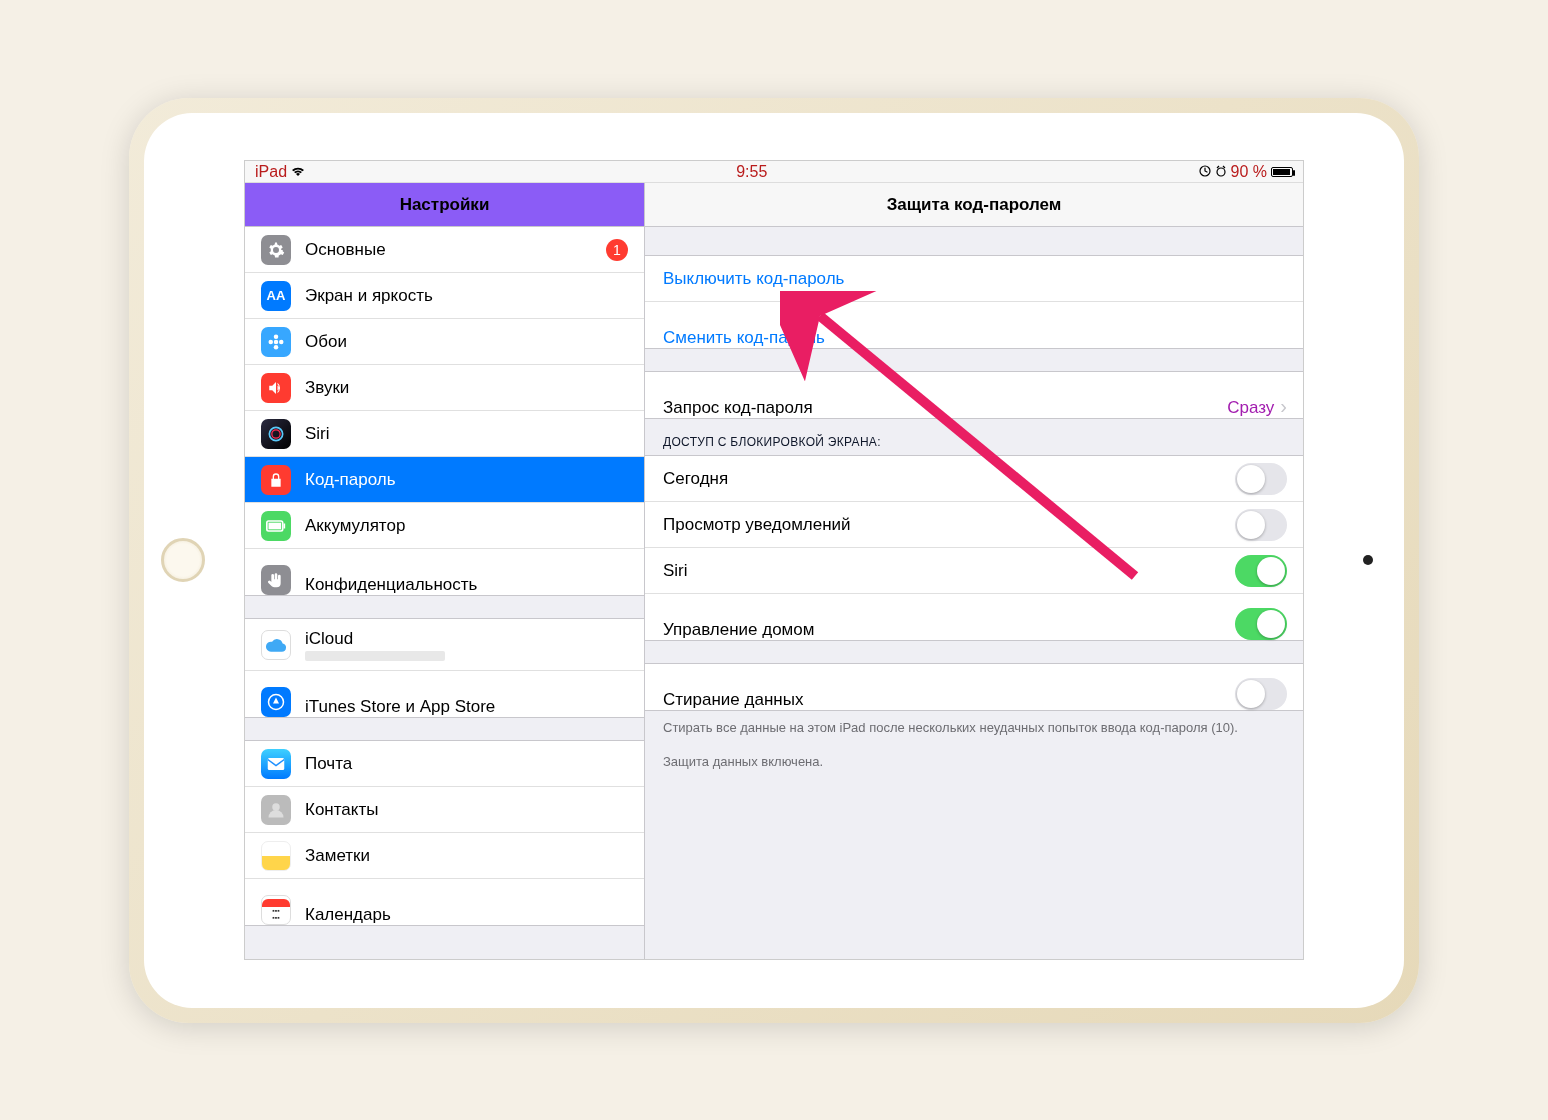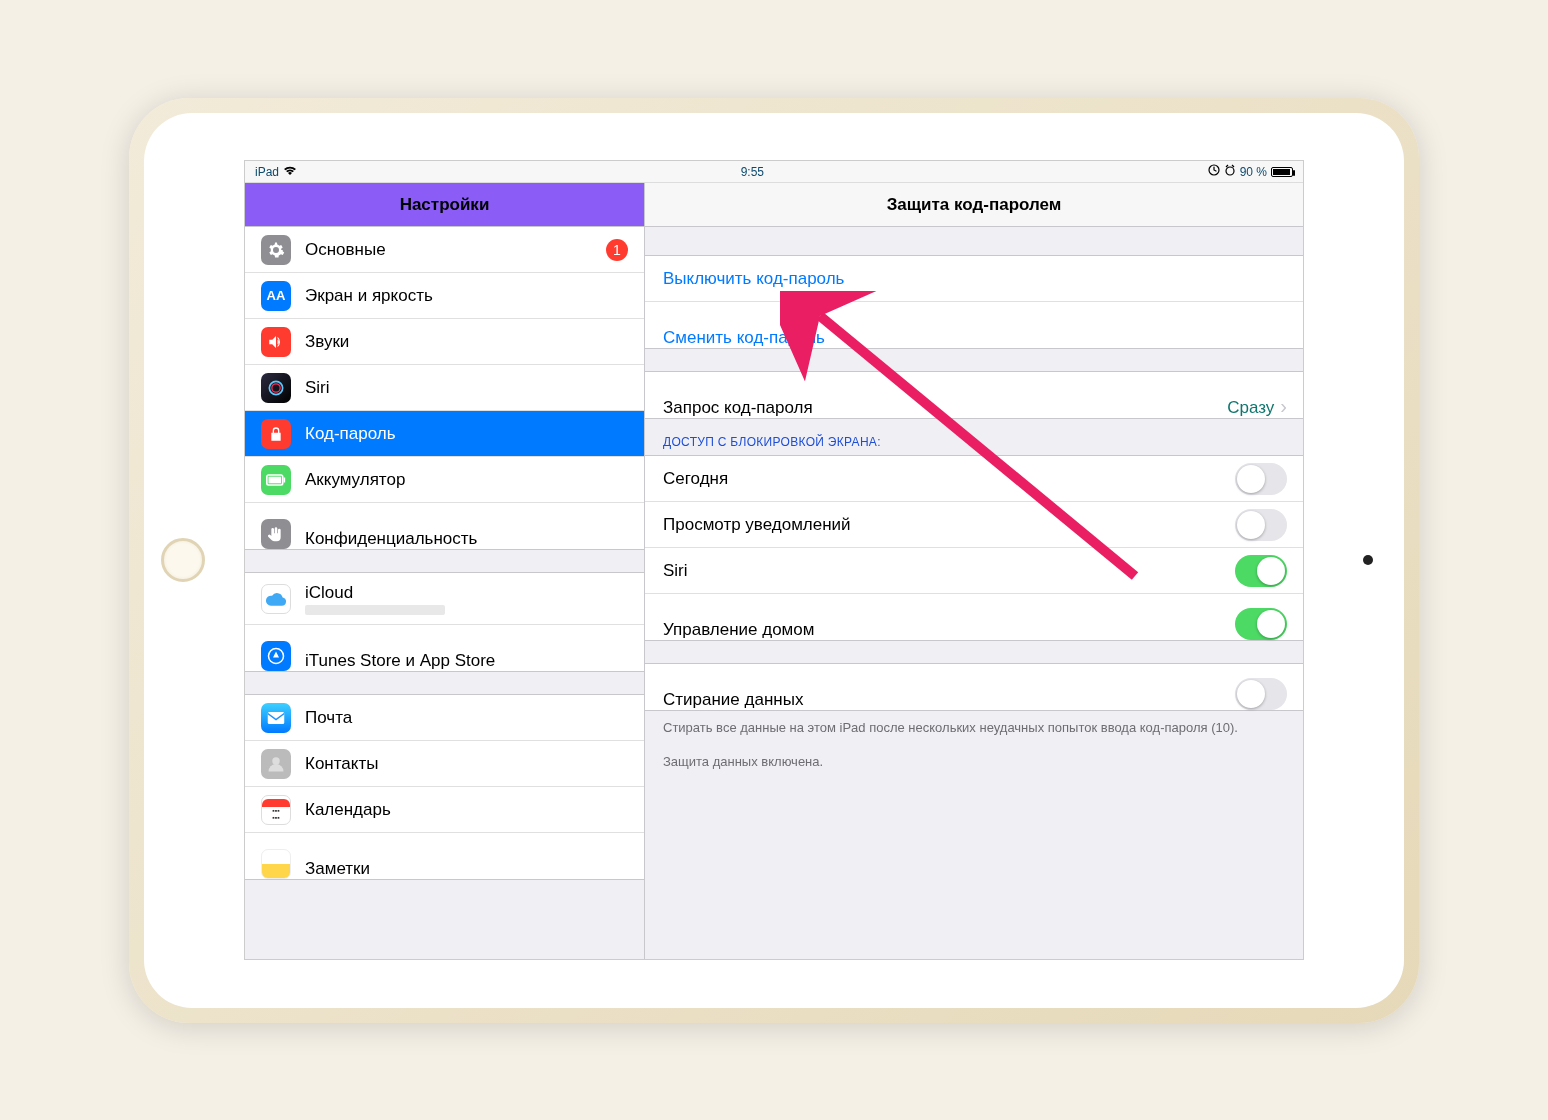--- a/index.html
+++ b/index.html
@@ -2,21 +2,21 @@
 <html><head>
 <meta charset="utf-8">
 <style>
   * { margin: 0; padding: 0; box-sizing: border-box; font-family: -apple-system, "Helvetica Neue", Helvetica, Arial, sans-serif; }
   body { background: #f5f0e6; display: flex; align-items: center; justify-content: center; width: 1548px; height: 1120px; }
   .device-frame { width: 1290px; height: 925px; background: linear-gradient(135deg, #f2ebd9, #e6d9b9); border-radius: 60px; display: flex; align-items: center; justify-content: center; position: relative; box-shadow: 0 4px 30px rgba(0,0,0,0.15); }
   .device-inner { width: 1260px; height: 895px; background: #fff; border-radius: 48px; display: flex; align-items: center; justify-content: center; }
   .home-button { position: absolute; left: 32px; top: 50%; transform: translateY(-50%); width: 44px; height: 44px; border-radius: 50%; border: 3px solid #e0d4b5; background: radial-gradient(circle, #fcf8ee 60%, #e9dfc5 100%); }
   .camera { position: absolute; right: 46px; top: 50%; transform: translateY(-50%); width: 10px; height: 10px; border-radius: 50%; background: #222; }
   .screen { width: 1060px; height: 800px; background: #efeff4; display: flex; flex-direction: column; overflow: hidden; border: 1px solid #ccc; }
-  .status-bar { height: 22px; background: #f7f7f7; display: flex; align-items: center; justify-content: space-between; padding: 0 10px; font-size: 12px; color: #0c4a6e; border-bottom: 0.5px solid #ddd; gap: 24px; }
+  .status-bar { height: 22px; background: #f7f7f7; display: flex; align-items: center; justify-content: space-between; padding: 0 10px; font-size: 16px; color: #b91c1c; border-bottom: 0.5px solid #ddd; gap: 24px; }
   .status-left { display:flex; align-items:center; gap:4px; }
   .status-right { display:flex; align-items:center; gap:4px; }
   .content-area { flex: 1; display: flex; overflow: hidden; }
   .sidebar { width: 400px; border-right: 1px solid #c8c7cc; background: #efeff4; display: flex; flex-direction: column; overflow-y: auto; }
   .sidebar-header { height: 44px; display: flex; align-items: center; justify-content: center; font-size: 17px; font-weight: 600; background: #8b5cf6; border-bottom: 1px solid #c8c7cc; }
   .detail { flex: 1; background: #efeff4; display: flex; flex-direction: column; overflow-y: auto; }
   .detail-header { height: 44px; display: flex; align-items: center; justify-content: center; font-size: 17px; font-weight: 600; background: #f7f7f7; border-bottom: 1px solid #c8c7cc; }
   .group { margin-top: 22px; background: #fff; border-top: 1px solid #c8c7cc; border-bottom: 1px solid #c8c7cc; }
   .group.first { margin-top: 0; border-top: none; }
   .cell { display: flex; align-items: center; height: 46px; padding: 0 16px; border-bottom: 0.5px solid #e0e0e0; font-size: 17px; color: #000; position: relative; background: #fff; }
@@ -28,27 +28,27 @@
   .icon-blue { background: #007aff; }
   .icon-red { background: #ff3b30; }
   .icon-green { background: #4cd964; }
   .icon-white { background: #fff; border:1px solid #ddd; }
   .icon-yellow { background: linear-gradient(#fff 50%, #ffd54a 50%); border:1px solid #eee; }
   .badge { background: #ff3b30; color: #fff; border-radius: 12px; min-width: 22px; height: 22px; display: flex; align-items: center; justify-content: center; font-size: 14px; margin-left: auto; padding: 0 6px; }
   .cell-label { flex: 1; }
   .detail .group { margin-left: 16px; margin-right: 16px; border-radius: 0; margin-left:0; margin-right:0; }
   .detail .cell { padding-left: 18px; padding-right: 16px; }
   .link-cell { color: #007aff; }
-  .value-right { color: #0f766e; margin-right: 6px; }
+  .value-right { color: #a21caf; margin-right: 6px; }
   .chevron { color: #c7c7cc; font-size: 20px; }
   .switch { width: 52px; height: 32px; border-radius: 16px; background: #e5e5ea; position: relative; margin-left: auto; }
   .switch.on { background: #4cd964; }
   .switch .knob { width: 28px; height: 28px; background: #fff; border-radius: 50%; position: absolute; top: 2px; left: 2px; box-shadow: 0 1px 3px rgba(0,0,0,0.3); }
   .switch.on .knob { left: auto; right: 2px; }
-  .group-header { font-size: 12px; color: #1d4ed8; padding: 16px 18px 6px; text-transform: uppercase; letter-spacing: 0.3px; }
+  .group-header { font-size: 12px; color: #0f172a; padding: 16px 18px 6px; text-transform: uppercase; letter-spacing: 0.3px; }
   .group-footer { font-size: 13px; color: #6d6d72; padding: 8px 18px; line-height: 1.35; }
   .battery { display:inline-block; width:22px; height:10px; border:1px solid #000; border-radius:2px; position:relative; }
   .battery::after { content:''; position:absolute; right:-3px; top:2px; width:2px; height:6px; background:#000; border-radius:1px; }
   .battery-fill { position:absolute; left:1px; top:1px; bottom:1px; width:85%; background:#000; }
   svg.arrow { position:absolute; }
 </style>
 </head>
 <body>
 
 <div class="device-frame">
@@ -100,20 +100,32 @@
                   </svg>
                 </div>
               <span class="cell-label">Основные</span>
               <span class="badge">1</span>
             </div>
             <div class="cell">
               <div class="icon-box icon-blue" style="font-weight:700;font-size:13px;">AA</div>
               <span class="cell-label">Экран и яркость</span>
             </div>
             <div class="cell">
+              <div class="icon-box" style="background:#37a7ff;">
+                  <svg width="18" height="18" viewBox="0 0 24 24" fill="#fff">
+                    <circle cx="12" cy="12" r="3"></circle>
+                    <circle cx="12" cy="5" r="3"></circle>
+                    <circle cx="12" cy="19" r="3"></circle>
+                    <circle cx="5" cy="12" r="3"></circle>
+                    <circle cx="19" cy="12" r="3"></circle>
+                  </svg>
+                </div>
+              <span class="cell-label">Обои</span>
+            </div>
+            <div class="cell">
               <div class="icon-box icon-red">
                   <svg width="18" height="18" viewBox="0 0 24 24" fill="#fff">
                     <path d="M3 9v6h4l5 5V4L7 9H3zm13 3a4 4 0 0 0-2-3.46v6.92A4 4 0 0 0 16 12zm-2-7v2a7 7 0 0 1 0 10v2a9 9 0 0 0 0-14z"></path>
                   </svg>
                 </div>
               <span class="cell-label">Звуки</span>
             </div>
             <div class="cell">
               <div class="icon-box" style="background:linear-gradient(135deg,#2a2a40,#000);">
                   <svg width="20" height="20" viewBox="0 0 24 24">
@@ -187,29 +199,29 @@
             <div class="cell">
               <div class="icon-box" style="background:#bbb;">
                   <svg width="18" height="18" viewBox="0 0 24 24" fill="#8e8e93">
                     <circle cx="12" cy="8" r="5" fill="#ddd"></circle>
                     <path d="M2 22a10 10 0 0 1 20 0z" fill="#ddd"></path>
                   </svg>
                 </div>
               <span class="cell-label">Контакты</span>
             </div>
             <div class="cell">
+              <div class="icon-box icon-yellow"></div>
+              <span class="cell-label">Заметки</span>
+            </div>
+            <div class="cell">
               <div class="icon-box icon-white" style="flex-direction:column;">
                   <div style="height:8px;width:100%;background:#ff3b30;border-radius:6px 6px 0 0;"></div>
                   <div style="font-size:7px;color:#333;line-height:1;">▪▪▪<br>▪▪▪</div>
                 </div>
               <span class="cell-label">Календарь</span>
-            </div>
-            <div class="cell">
-              <div class="icon-box icon-yellow"></div>
-              <span class="cell-label">Заметки</span>
             </div>
           </div>
         </div>
 
         <div class="detail">
           <div class="detail-header">Защита код-паролем</div>
 
           <div style="height:28px;"></div>
 
           <div class="group" style="margin-top:0;">

